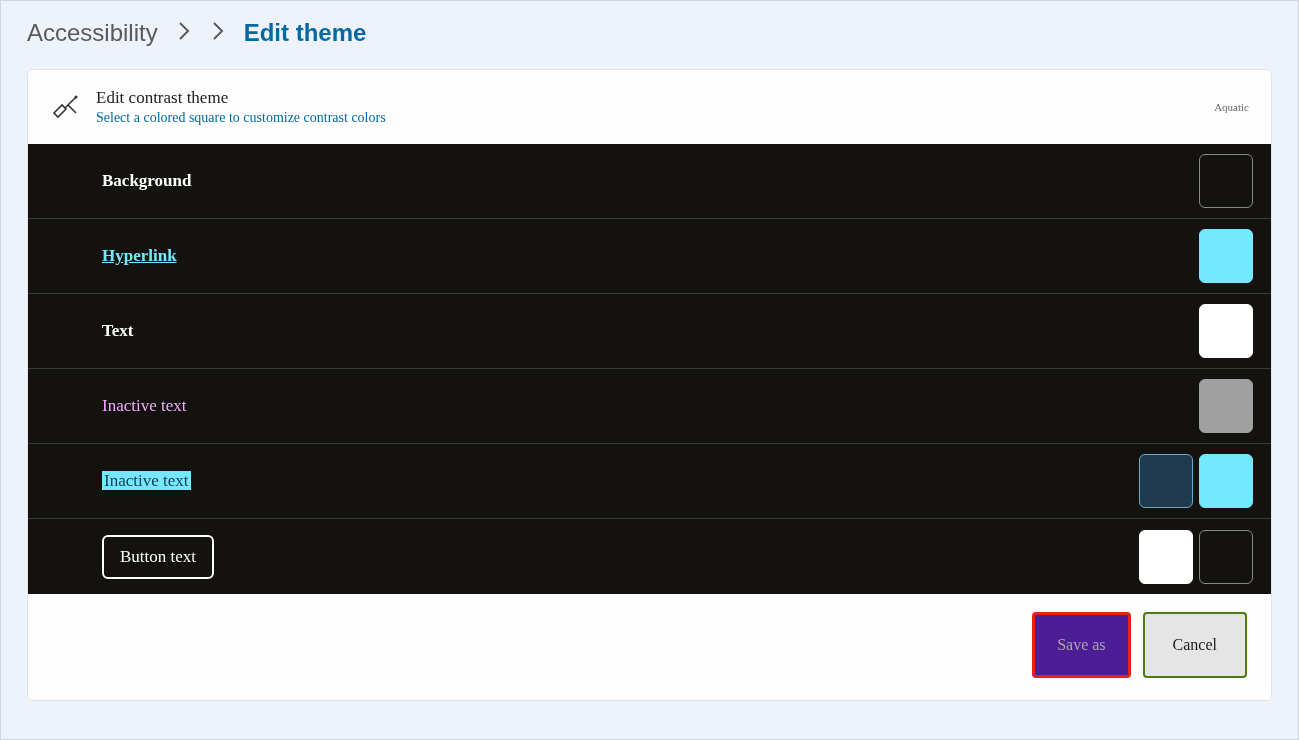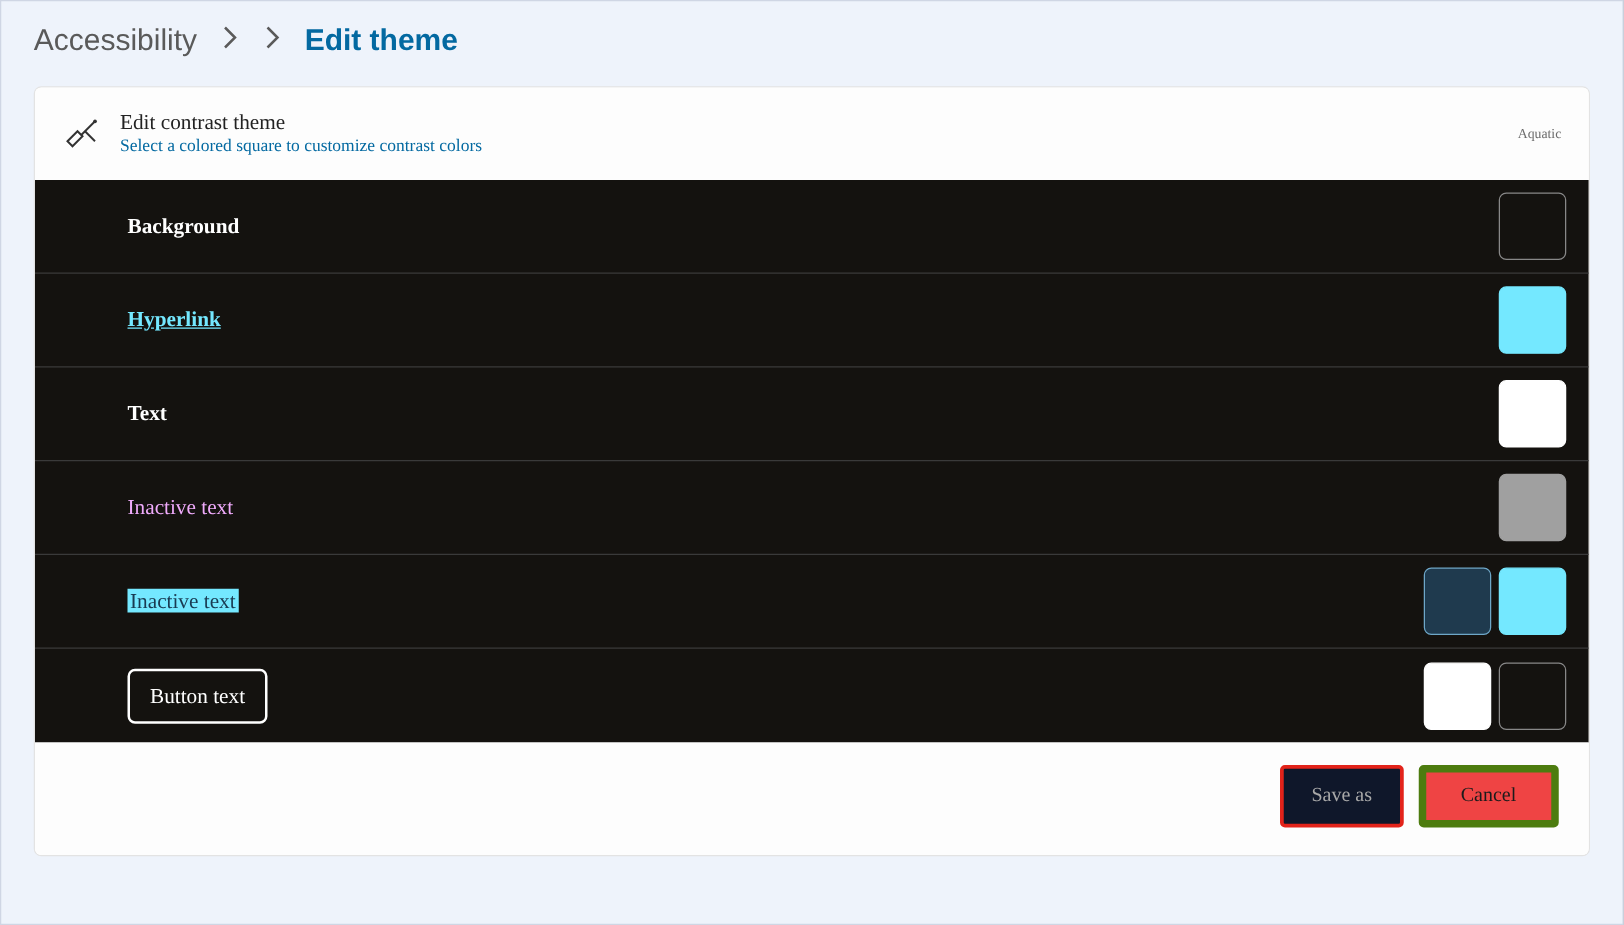--- a/index.html
+++ b/index.html
@@ -92,31 +92,31 @@
 
   .footer {
     display: flex;
     justify-content: flex-end;
     gap: 12px;
     padding: 18px 24px 22px 24px;
     background: #fdfdfd;
   }
   .btn {
     font-size: 16px;
-    padding: 10px 28px;
+    padding: 22px 28px;
     border-radius: 4px;
-    border: 6px solid #4d7c0f;
-    background: #ef4444;
+    border: 2px solid #4d7c0f;
+    background: #e5e5e5;
     cursor: pointer;
     font-family: inherit;
   }
   .btn-saveas {
     color: #a8a8a8;
     border: 3px solid #e2231a;
-    background: #0f172a;
+    background: #4c1d95;
     padding: 8px 22px;
   }
   .btn-cancel { color: #1b1b1b; }
 </style>
 </head>
 <body>
 
 <div class="breadcrumb">
   <span class="crumb">Accessibility</span>
   <span class="chev">

